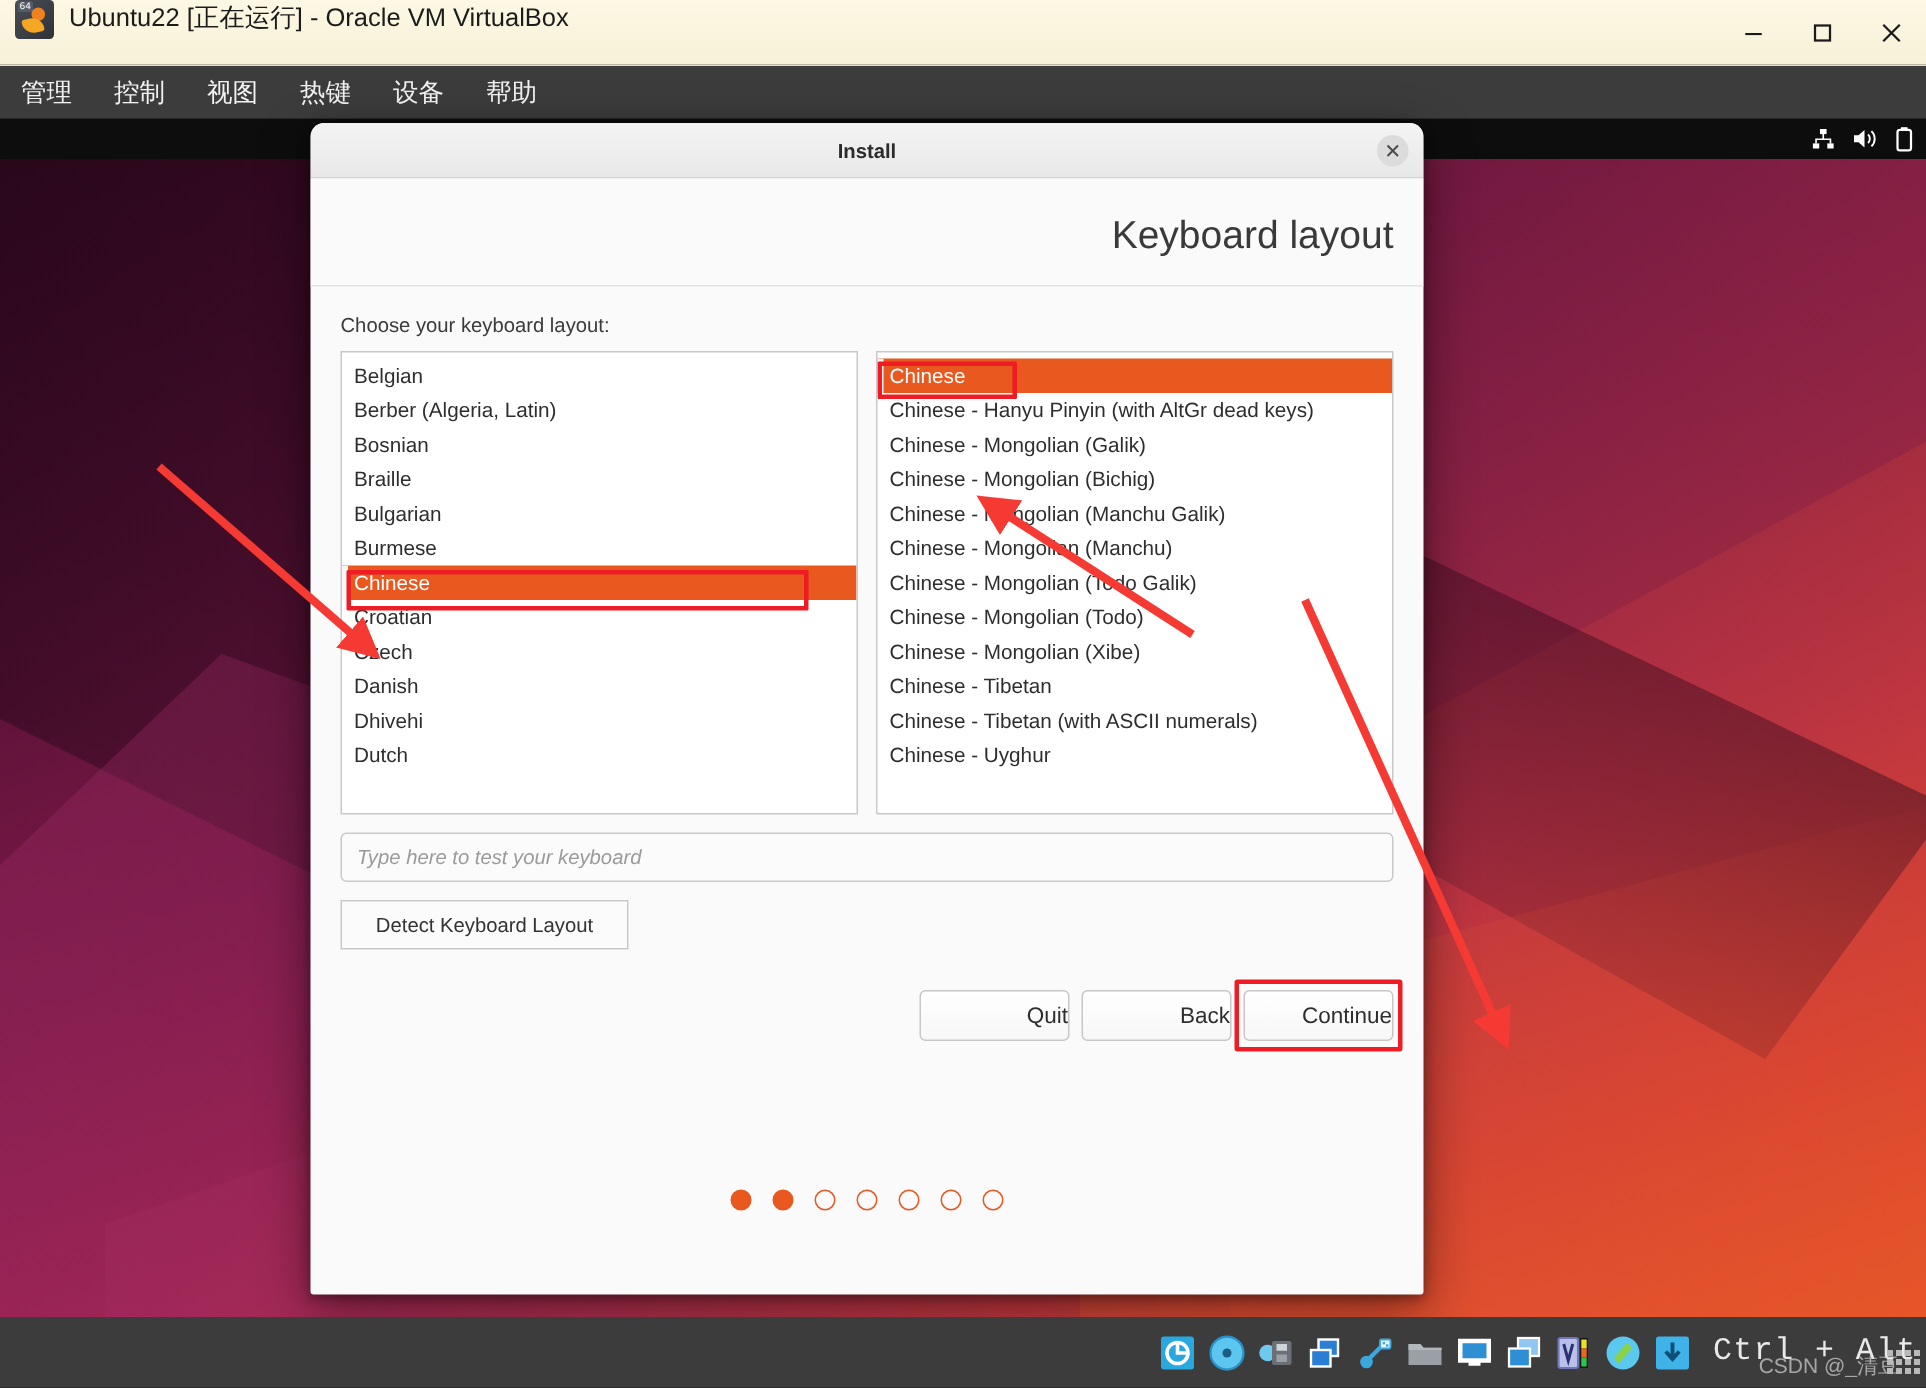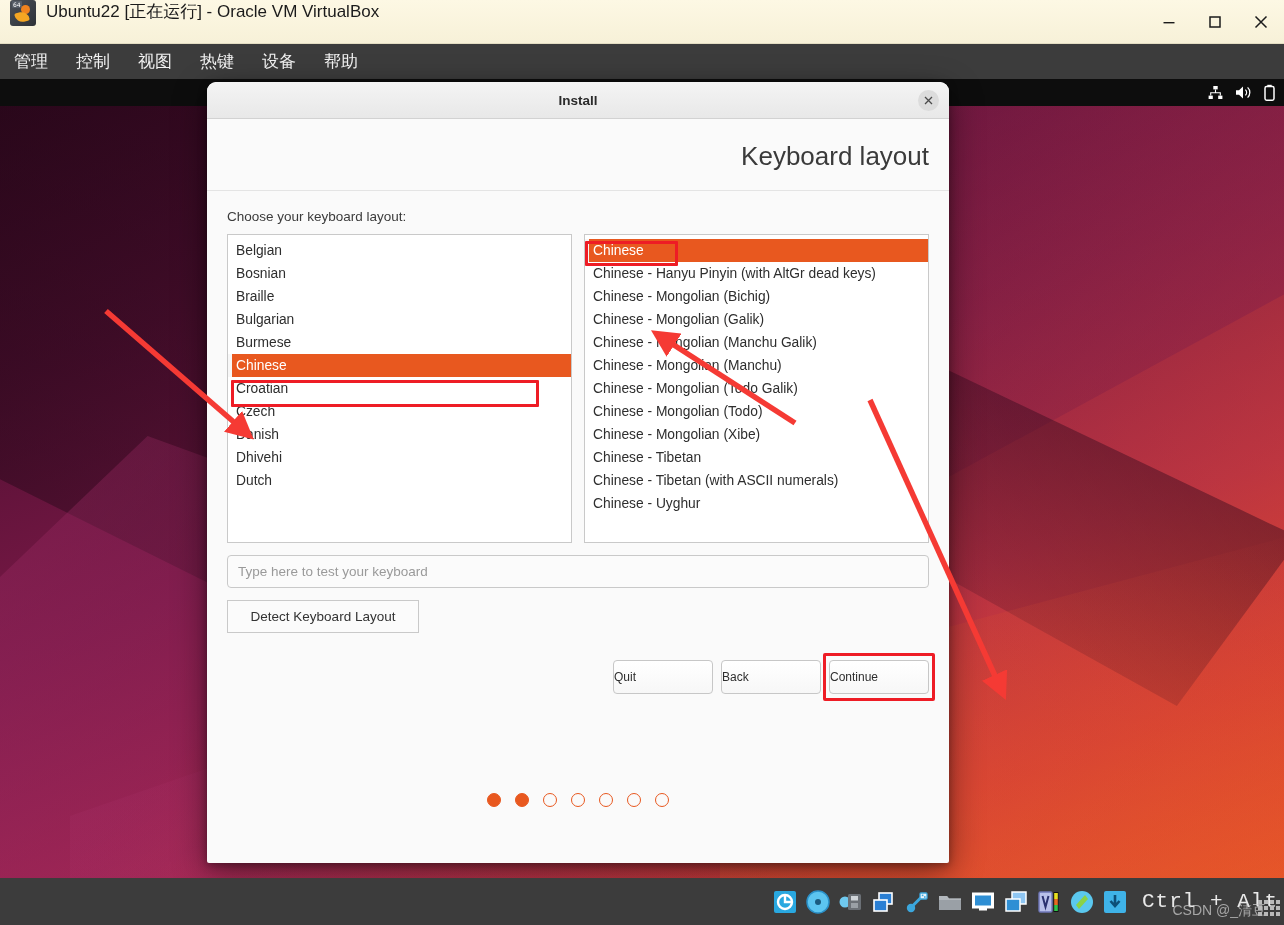--- a/index.html
+++ b/index.html
@@ -164,40 +164,40 @@
   }
 
   
   .hl-box {
     position: absolute; border: 3px solid #ee1c25; pointer-events: none;
     border-radius: 1px; z-index: 6;
   }
 
   .test-input {
     margin-top: 12px; height: 33px; border: 1px solid #c9c9c9; border-radius: 4px;
-    background: #fbfbfb; display: flex; align-items: center; padding: 0 10px;
+    background: #fbfbfb; display: flex; align-items: center; padding: 0 10px; font-style: italic;
   }
   .test-input .ph { font-size: 13.5px; color: #9a9a9a; }
 
   .detect-btn {
     margin-top: 12px; width: 192px; height: 33px;
     border: 1px solid #c9c9c9; border-radius: 0; background: #fbfbfb;
     display: flex; align-items: center; justify-content: center;
     font-size: 13.5px; color: #333;
   }
 
   .btn-row {
     margin-top: 27px; display: flex; justify-content: flex-end; gap: 8px;
     padding-right: 0px;
   }
   .btn {
     width: 100px; height: 34px; border: 1px solid #c7c7c7; border-radius: 4px;
     background: linear-gradient(#ffffff,#f7f7f7);
-    display: flex; align-items: center; justify-content: flex-start;
-    font-size: 12px; color: #2e2e2e;
+    display: flex; align-items: center; justify-content: flex-end;
+    font-size: 15px; color: #2e2e2e;
   }
   .btn-wrap { position: relative; }
   .btn-wrap.highlight::after {
     content: ""; position: absolute; left: -6px; top: -7px; right: -6px; bottom: -7px;
     border: 3px solid #ee1c25; border-radius: 2px; pointer-events: none;
   }
 
   .dots {
     margin-top: auto; padding-bottom: 38px;
     display: flex; justify-content: center; gap: 14px;
@@ -319,39 +319,40 @@
       <div class="dlg-h1">Keyboard layout</div>
     </div>
 
     <div class="dlg-body">
       <div class="choose-label">Choose your keyboard layout:</div>
 
       <div class="lists">
         <div class="listbox" id="left-list">
           <div class="inner" id="left-inner">
               <div class="list-item">Belgian</div>
+              <div class="list-item">Berber (Algeria, Latin)</div>
               <div class="list-item">Bosnian</div>
               <div class="list-item">Braille</div>
               <div class="list-item">Bulgarian</div>
               <div class="list-item">Burmese</div>
               <div class="list-item selected">Chinese</div>
               <div class="list-item">Croatian</div>
               <div class="list-item">Czech</div>
               <div class="list-item">Danish</div>
               <div class="list-item">Dhivehi</div>
               <div class="list-item">Dutch</div>
             </div>
         <div class="hl-box" style="left: 3px; top: 145px; width: 308px; height: 27px;"></div>
           </div>
         <div class="listbox" id="right-list">
           <div class="inner" id="right-inner">
               <div class="list-item selected">Chinese</div>
               <div class="list-item">Chinese - Hanyu Pinyin (with AltGr dead keys)</div>
+              <div class="list-item">Chinese - Mongolian (Galik)</div>
               <div class="list-item">Chinese - Mongolian (Bichig)</div>
-              <div class="list-item">Chinese - Mongolian (Galik)</div>
               <div class="list-item">Chinese - Mongolian (Manchu Galik)</div>
               <div class="list-item">Chinese - Mongolian (Manchu)</div>
               <div class="list-item">Chinese - Mongolian (Todo Galik)</div>
               <div class="list-item">Chinese - Mongolian (Todo)</div>
               <div class="list-item">Chinese - Mongolian (Xibe)</div>
               <div class="list-item">Chinese - Tibetan</div>
               <div class="list-item">Chinese - Tibetan (with ASCII numerals)</div>
               <div class="list-item">Chinese - Uyghur</div>
             </div>
         <div class="hl-box" style="left: 0px; top: 6px; width: 93px; height: 25px;"></div>

